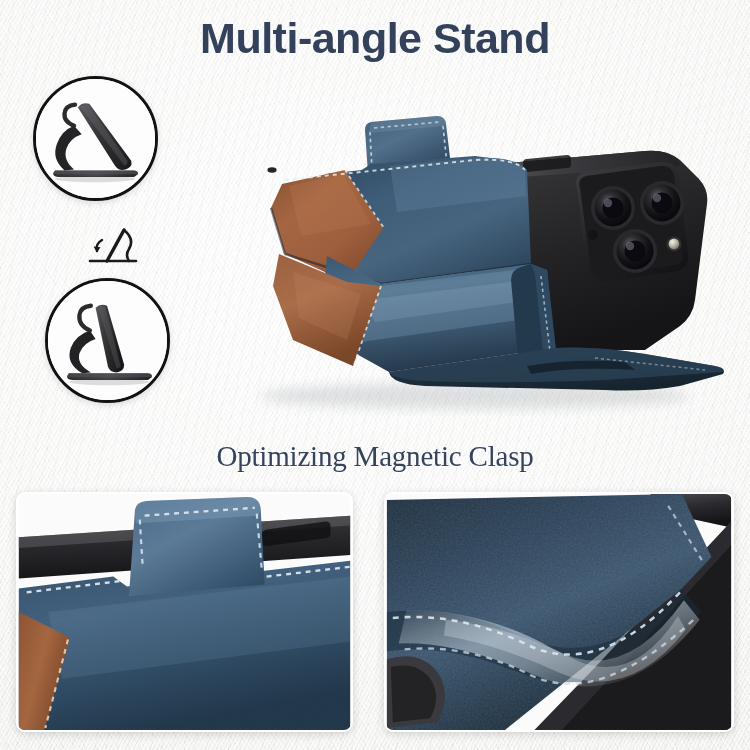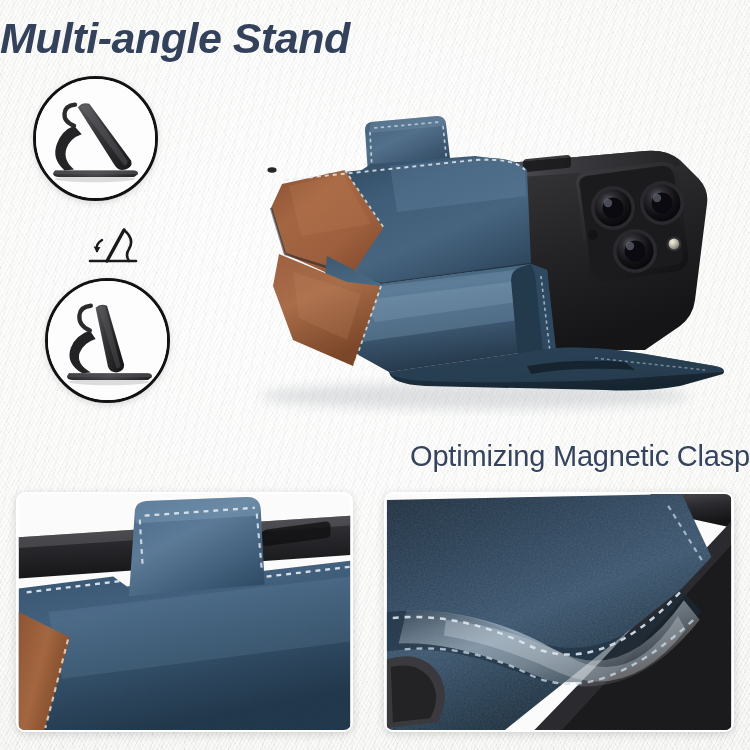--- a/index.html
+++ b/index.html
@@ -36,36 +36,36 @@
       repeating-linear-gradient(100deg,
         rgba(0,0,0,0.014) 0px, rgba(0,0,0,0.014) 2px,
         rgba(255,255,255,0) 2px, rgba(255,255,255,0) 11px);
     mix-blend-mode:multiply;
     pointer-events:none;
   }
 
   
   .title{
     position:absolute; top:14px; left:0; width:100%;
-    text-align:left;
+    text-align:center;
     font-size:43px; font-weight:bold;
     letter-spacing:-0.5px;
     color:#33415a;
     z-index:40;
     text-shadow:0 1px 0 rgba(255,255,255,0.8);
-    font-style:italic;
   }
   .subtitle{
     position:absolute; top:440px; left:0; width:100%;
-    text-align:right;
+    text-align:center;
     font-size:29px; font-weight:500;
     color:#35435c;
     letter-spacing:-0.2px;
     z-index:40;
     text-shadow:0 1px 0 rgba(255,255,255,0.8);
+    font-family:Liberation Serif, serif;
   }
 
   
   .circle{
     position:absolute;
     border-radius:50%;
     background:#fdfdfd;
     border:3px solid #121212;
     overflow:hidden;
     z-index:20;

